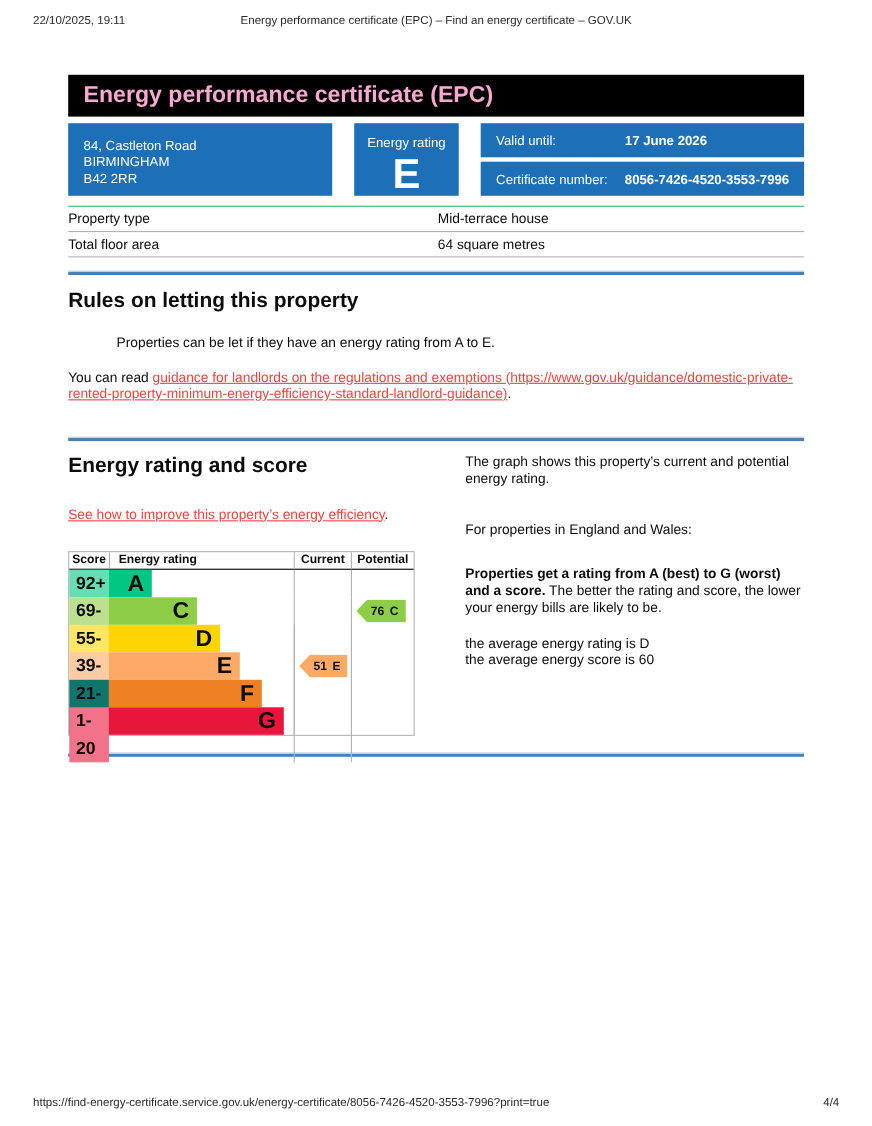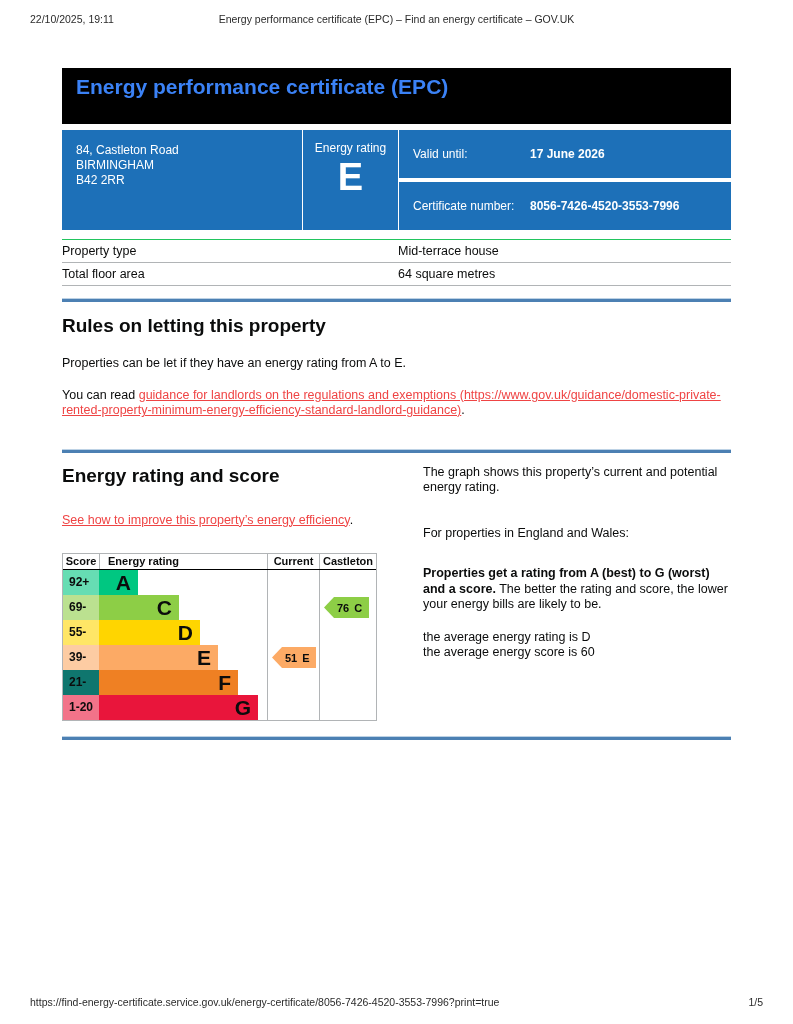--- a/index.html
+++ b/index.html
@@ -9,24 +9,24 @@
 
   
   .print-header { position:absolute; top:13px; left:30px; right:30px; height:14px; font-size:10.5px; color:#2b2b2b; }
   .ph-datetime { position:absolute; left:0; top:0; }
   .ph-title { position:absolute; left:0; right:0; text-align:center; top:0; }
   .print-footer { position:absolute; bottom:16px; left:30px; right:30px; display:flex; justify-content:space-between; font-size:10.5px; color:#2b2b2b; }
 
   .content { position:absolute; left:62px; top:68px; width:669px; }
 
   
-  .banner { height:56px; background:#000; color:#3b82f6; font-size:21px; font-weight:bold; line-height:38px; padding-left:14px; }
-
-  
-  .summary { display:flex; gap:1px; height:100px; margin-top:6px; }
+  .banner { height:38px; background:#000; color:#f9a8d4; font-size:21px; font-weight:bold; line-height:38px; padding-left:14px; }
+
+  
+  .summary { display:flex; gap:20px; height:66px; margin-top:6px; }
   .bluebox { background:#1d70b8; color:#fff; }
   .addr-box { width:240px; padding:13px 14px; font-size:12px; line-height:15px; }
   .rate-box { width:95px; display:flex; flex-direction:column; align-items:center; padding-top:11px; }
   .rate-label { font-size:12px; }
   .rate-letter { font-size:38px; font-weight:bold; line-height:44px; }
   .right-stack { flex:1; display:flex; flex-direction:column; gap:4px; }
   .info-row { flex:1; display:flex; align-items:center; padding-left:14px; font-size:12px; }
   .info-label { width:117px; }
   .info-value { font-weight:bold; }
 
@@ -34,37 +34,37 @@
   .ptable { margin-top:9px; border-top:1px solid #22c55e; font-size:12.5px; }
   .prow { display:flex; align-items:center; height:23px; border-bottom:1px solid #b1b4b6; }
   .plabel { width:336px; }
 
   .rule-blue { height:4px; margin-top:12px; background:linear-gradient(180deg,#bdd2e5 0%,#bdd2e5 32%,#4c80b3 32%,#4c80b3 100%); }
   .rule-2 { margin-top:30px; }
   .rule-3 { margin-top:15px; }
 
   h2 { font-size:19px; font-weight:bold; line-height:22px; margin-top:13px; }
   .para { font-size:12.5px; line-height:15.5px; }
-  .mt19 { margin-top:19px; } .mt16 { margin-top:16px; } .mt18 { margin-top:18px; }
+  .mt19 { margin-top:19px;margin-left:44px; } .mt16 { margin-top:16px; } .mt18 { margin-top:18px; }
   .mt26 { margin-top:26px; } .mt25 { margin-top:25px; } .mt30 { margin-top:30px; } .mt17 { margin-top:17px; }
   a, .link { color:#ef4444; text-decoration:underline; cursor:pointer; }
 
   .cols { display:flex; margin-top:12px; }
   .col-left { width:310px; flex-shrink:0; }
   .col-right { margin-left:51px; width:308px; }
 
   
   .epc-graph { position:relative; margin-top:25px; width:315px; border:1px solid #b1b4b6; background:#fff; }
   .g-head { display:grid; grid-template-columns:36px 168px 52px 57px; height:16px; border-bottom:1px solid #000; font-size:11px; font-weight:bold; line-height:15px; }
   .g-head .hc { border-left:1px solid #b1b4b6; }
   .g-head .h-score { text-align:center; border-left:none; }
   .g-head .h-rating { padding-left:8px; }
   .g-head .h-cur, .g-head .h-pot { text-align:center; }
   .g-row { display:grid; grid-template-columns:36px 168px 52px 57px; height:25px; }
-  .g-score { font-size:12px; font-weight:bold; line-height:25px; padding-left:6px; }
+  .g-score { font-size:16px; font-weight:bold; line-height:25px; padding-left:6px; }
   .g-rating { position:relative; }
   .g-bar { height:25px; display:flex; align-items:center; justify-content:flex-end; padding-right:7px; }
   .g-letter { font-size:21px; font-weight:bold; line-height:25px; }
   .g-cur, .g-pot { position:relative; border-left:1px solid #b1b4b6; }
   .arrow { position:absolute; top:2px; height:21px; display:flex; align-items:center; gap:5px; padding-left:13px; font-size:11px; font-weight:bold; clip-path:polygon(0 50%, 10px 0, 100% 0, 100% 100%, 10px 100%); }
   .arrow-cur { left:4px; width:44px; }
   .arrow-pot { left:4px; width:45px; }
 </style>
 </head>
 <body>
@@ -130,21 +130,21 @@
         <h2 style="margin-top:0">Energy rating and score</h2>
         <div class="para mt26">
           <span class="link">See how to improve this property’s energy efficiency</span><span>.</span>
         </div>
 
         <div class="epc-graph">
           <div class="g-head">
             <div class="hc h-score">Score</div>
             <div class="hc h-rating">Energy rating</div>
             <div class="hc h-cur">Current</div>
-            <div class="hc h-pot">Castleton</div>
+            <div class="hc h-pot">Potential</div>
           </div>
           <div>
               <div class="g-row">
                 <div class="g-score" style="background: rgb(102, 221, 179);">92+</div>
                 <div class="g-rating">
                   <div class="g-bar" style="width: 39px; background: rgb(0, 199, 129);">
                     <span class="g-letter">A</span>
                   </div>
                 </div>
                 <div class="g-cur"></div>
@@ -224,16 +224,16 @@
         <div class="para">the average energy score is 60</div>
       </div>
     </div>
 
     <div class="rule-blue rule-3"></div>
 
   </div>
 
   <div class="print-footer">
     <span>https://find-energy-certificate.service.gov.uk/energy-certificate/8056-7426-4520-3553-7996?print=true</span>
-    <span>1/5</span>
+    <span>4/4</span>
   </div>
 
 </div>
 
 </body></html>

